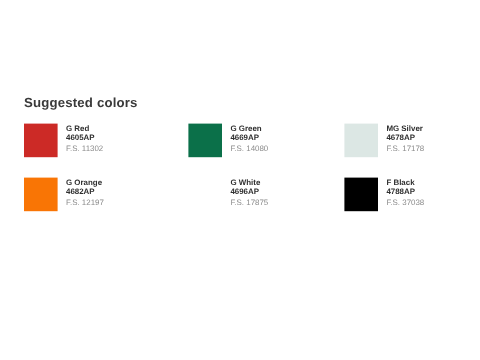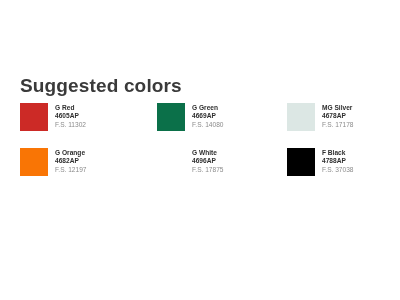--- a/index.html
+++ b/index.html
@@ -25,21 +25,21 @@
   }
 
   #panel {
     position: absolute;
     left: 20px;
     top: 78px;
     width: 372px;
   }
 
   #panel-title {
-    font-size: 19px;
+    font-size: 11px;
     font-weight: bold;
     color: #3a3a3a;
     letter-spacing: 0.15px;
     line-height: 16px;
     margin: 0 0 9px 0;
     white-space: nowrap;
   }
 
   #swatch-grid {
     display: grid;

